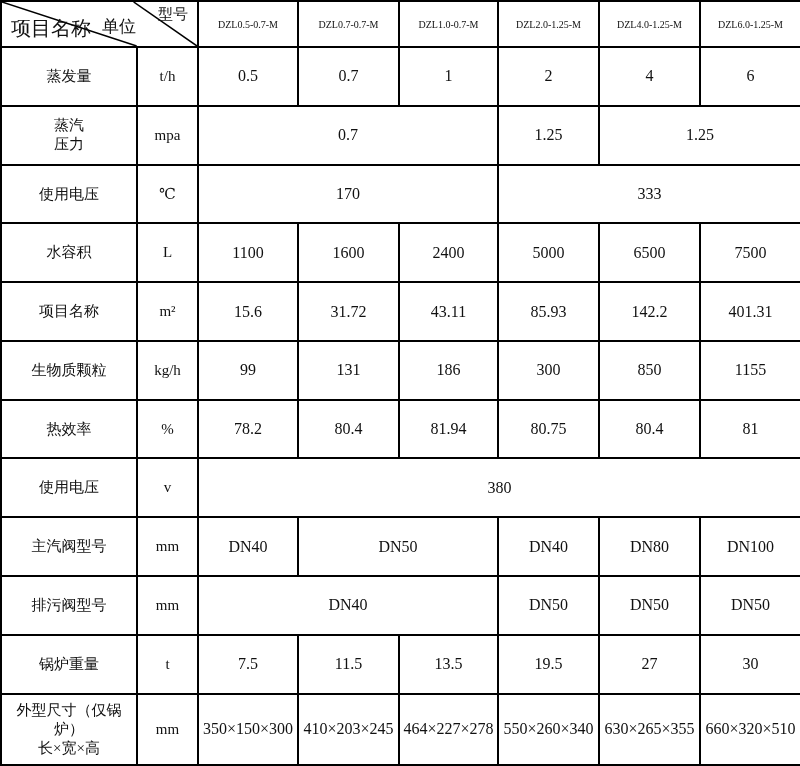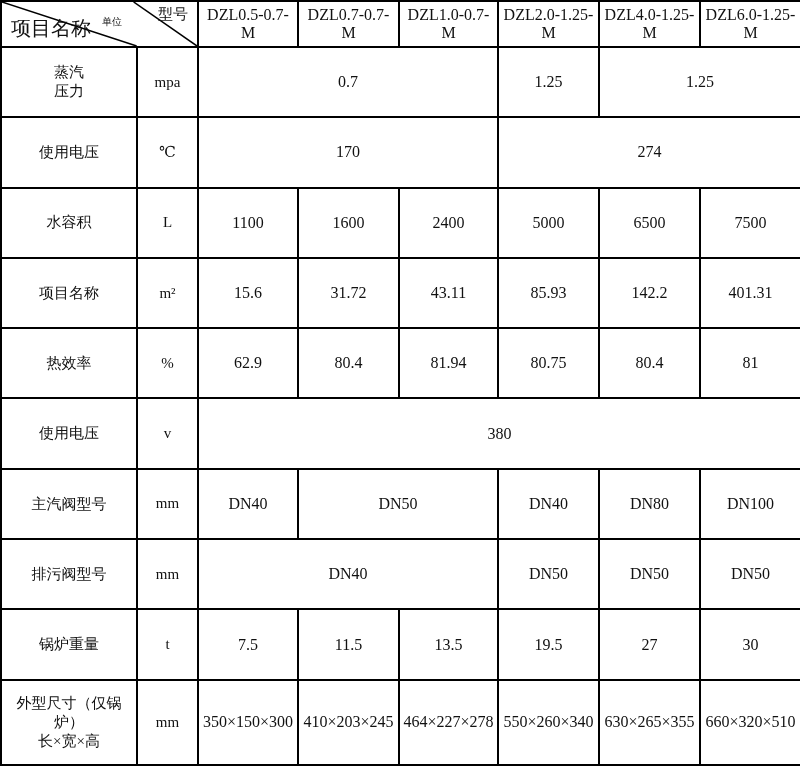--- a/index.html
+++ b/index.html
@@ -15,27 +15,27 @@
     background: #ffffff;
   }
   th, td {
     border: 2px solid #000000;
     text-align: center; vertical-align: middle;
     font-weight: normal; font-size: 16px;
     padding: 0 2px; overflow: hidden;
   }
   thead tr { height: 46px; }
   tbody tr { height: 48px; }
-  th.model { font-size: 16px; letter-spacing: 0; }
+  th.model { font-size: 10px; letter-spacing: 0; }
   th.rowlabel { white-space: pre-line; font-size: 15px; line-height: 1.25; }
   td.unit { font-size: 15px; }
   td.corner { position: relative; padding: 16px; }
   td.corner svg { position: absolute; left: 0; top: 0; width: 100%; height: 100%; display: block; }
   td.corner .c-model { position: absolute; top: 3px; right: 9px; font-size: 15px; }
-  td.corner .c-unit  { position: absolute; top: 13px; left: 100px; font-size: 10px; }
+  td.corner .c-unit  { position: absolute; top: 13px; left: 100px; font-size: 17px; }
   td.corner .c-item  { position: absolute; bottom: 4px; left: 9px; font-size: 20px; }
 </style>
 </head>
 <body>
 
 <div class="page">
   <table class="spec">
     <colgroup>
       <col style="width:136px">
         <col style="width:61px">
@@ -60,32 +60,42 @@
       <th class="model">DZL0.5-0.7-M</th>
           <th class="model">DZL0.7-0.7-M</th>
           <th class="model">DZL1.0-0.7-M</th>
           <th class="model">DZL2.0-1.25-M</th>
           <th class="model">DZL4.0-1.25-M</th>
           <th class="model">DZL6.0-1.25-M</th>
         </tr>
     </thead>
     <tbody id="spec-body">
         <tr>
+          <th class="rowlabel">蒸发量</th>
+          <td class="unit">t/h</td>
+          <td>0.5</td>
+          <td>0.7</td>
+          <td>1</td>
+          <td>2</td>
+          <td>4</td>
+          <td>6</td>
+        </tr>
+        <tr>
           <th class="rowlabel">蒸汽
 压力</th>
           <td class="unit">mpa</td>
           <td colspan="3">0.7</td>
           <td>1.25</td>
           <td colspan="2">1.25</td>
         </tr>
         <tr>
           <th class="rowlabel">使用电压</th>
           <td class="unit">℃</td>
           <td colspan="3">170</td>
-          <td colspan="3">274</td>
+          <td colspan="3">333</td>
         </tr>
         <tr>
           <th class="rowlabel">水容积</th>
           <td class="unit">L</td>
           <td>1100</td>
           <td>1600</td>
           <td>2400</td>
           <td>5000</td>
           <td>6500</td>
           <td>7500</td>
@@ -94,23 +104,33 @@
           <th class="rowlabel">项目名称</th>
           <td class="unit">m²</td>
           <td>15.6</td>
           <td>31.72</td>
           <td>43.11</td>
           <td>85.93</td>
           <td>142.2</td>
           <td>401.31</td>
         </tr>
         <tr>
+          <th class="rowlabel">生物质颗粒</th>
+          <td class="unit">kg/h</td>
+          <td>99</td>
+          <td>131</td>
+          <td>186</td>
+          <td>300</td>
+          <td>850</td>
+          <td>1155</td>
+        </tr>
+        <tr>
           <th class="rowlabel">热效率</th>
           <td class="unit">%</td>
-          <td>62.9</td>
+          <td>78.2</td>
           <td>80.4</td>
           <td>81.94</td>
           <td>80.75</td>
           <td>80.4</td>
           <td>81</td>
         </tr>
         <tr>
           <th class="rowlabel">使用电压</th>
           <td class="unit">v</td>
           <td colspan="6">380</td>

